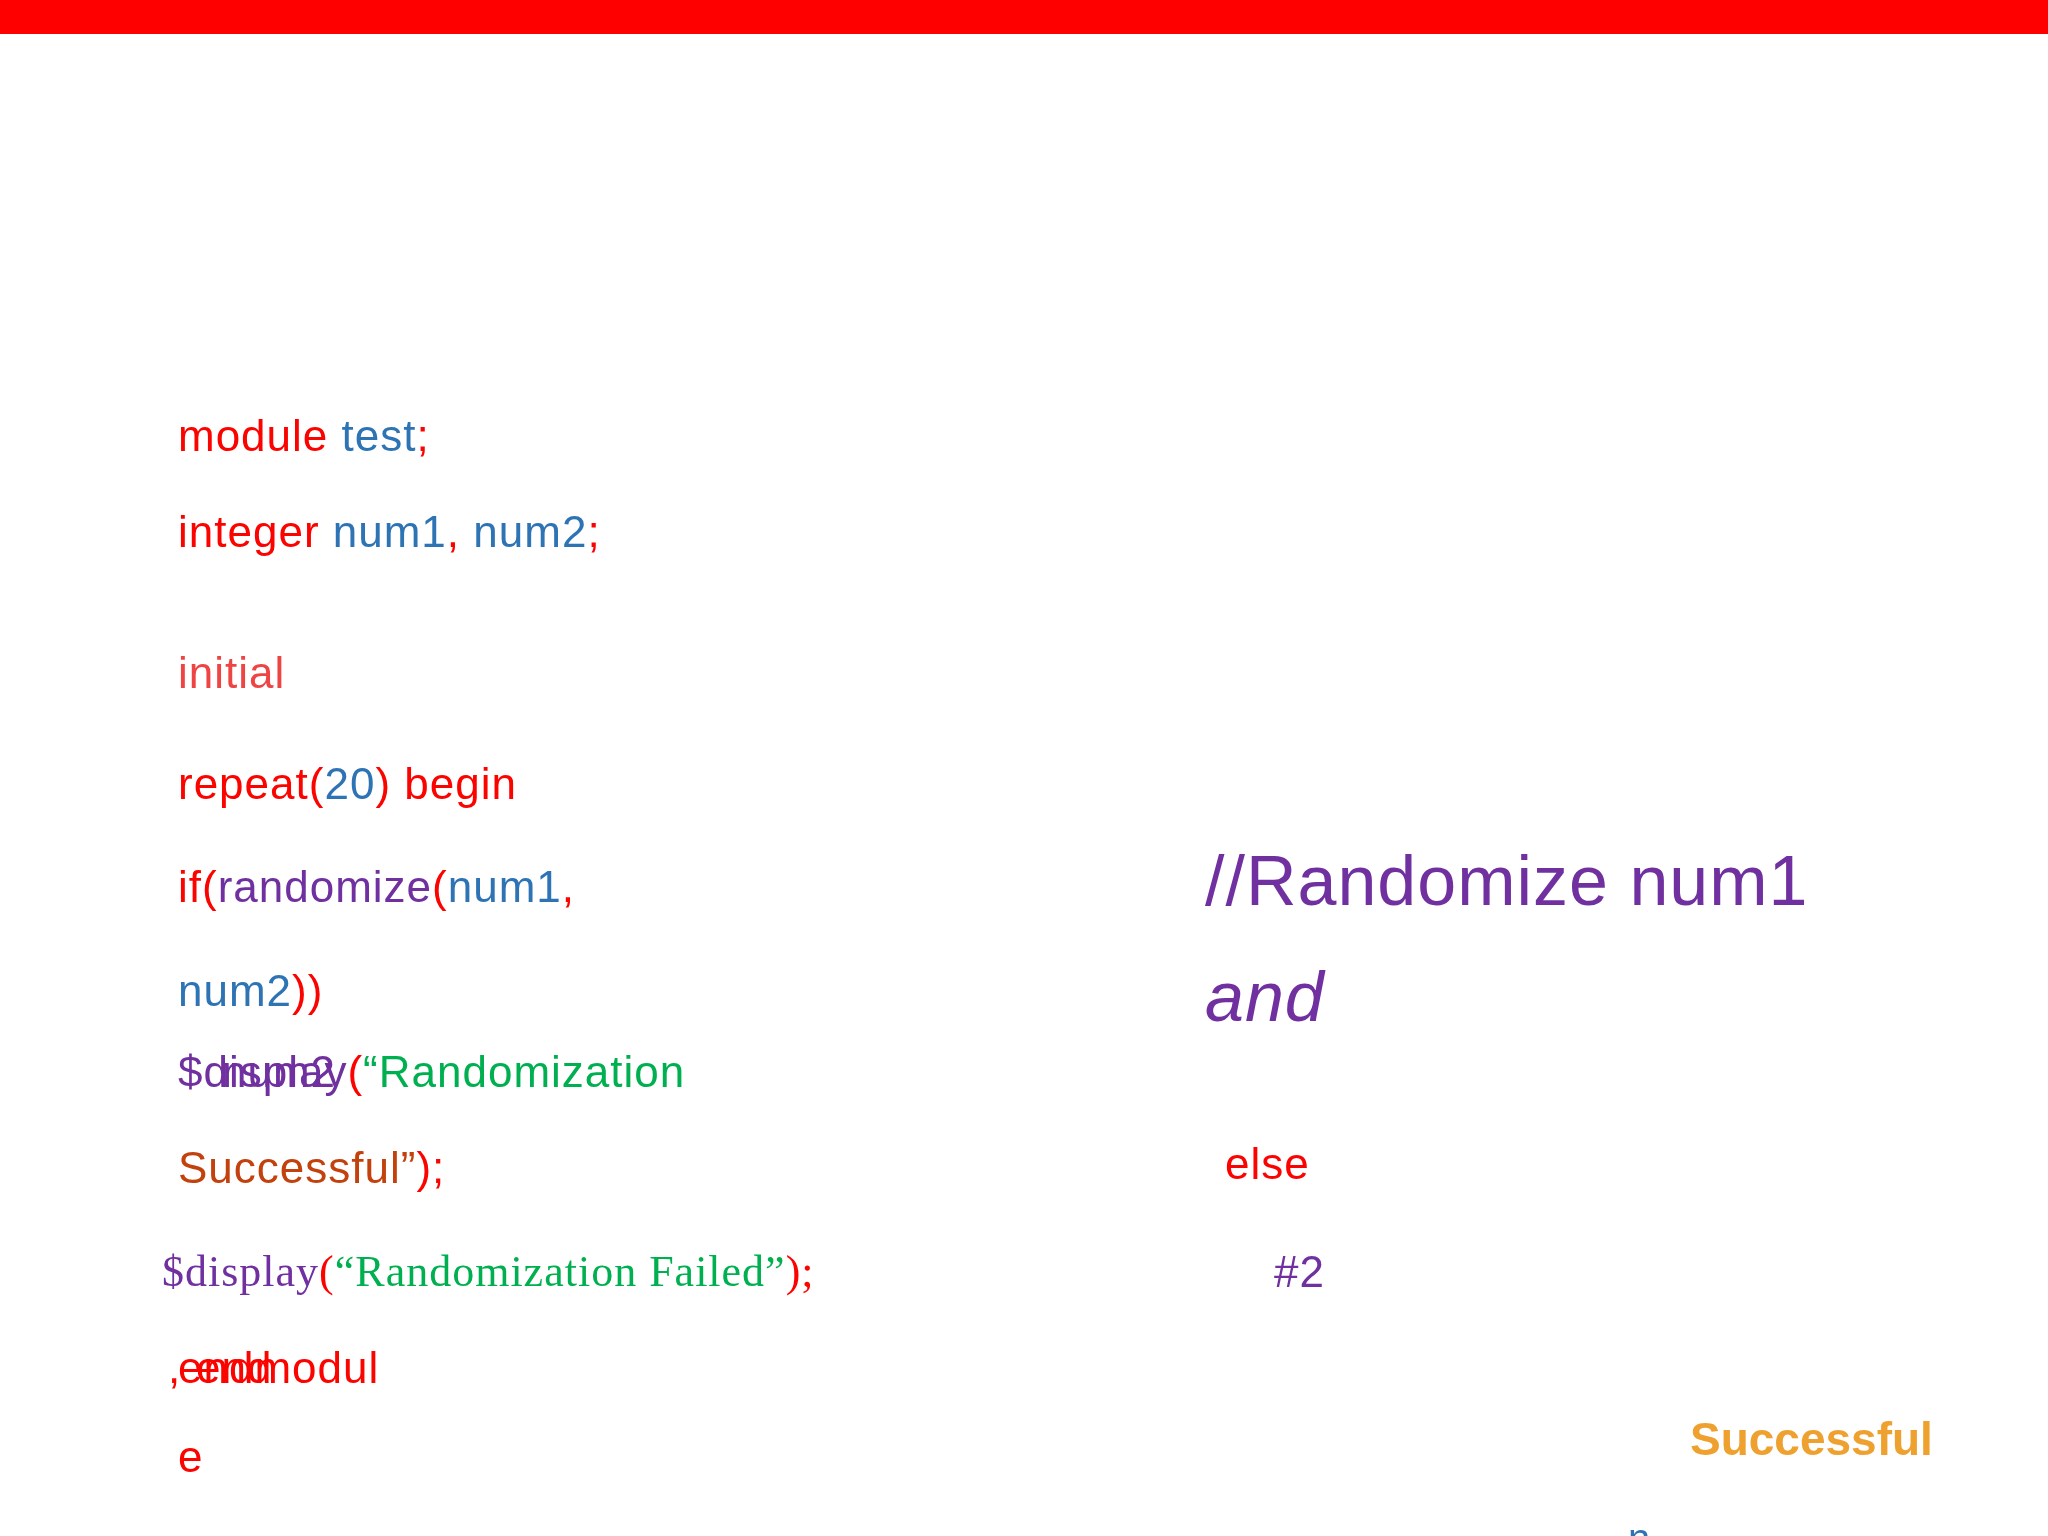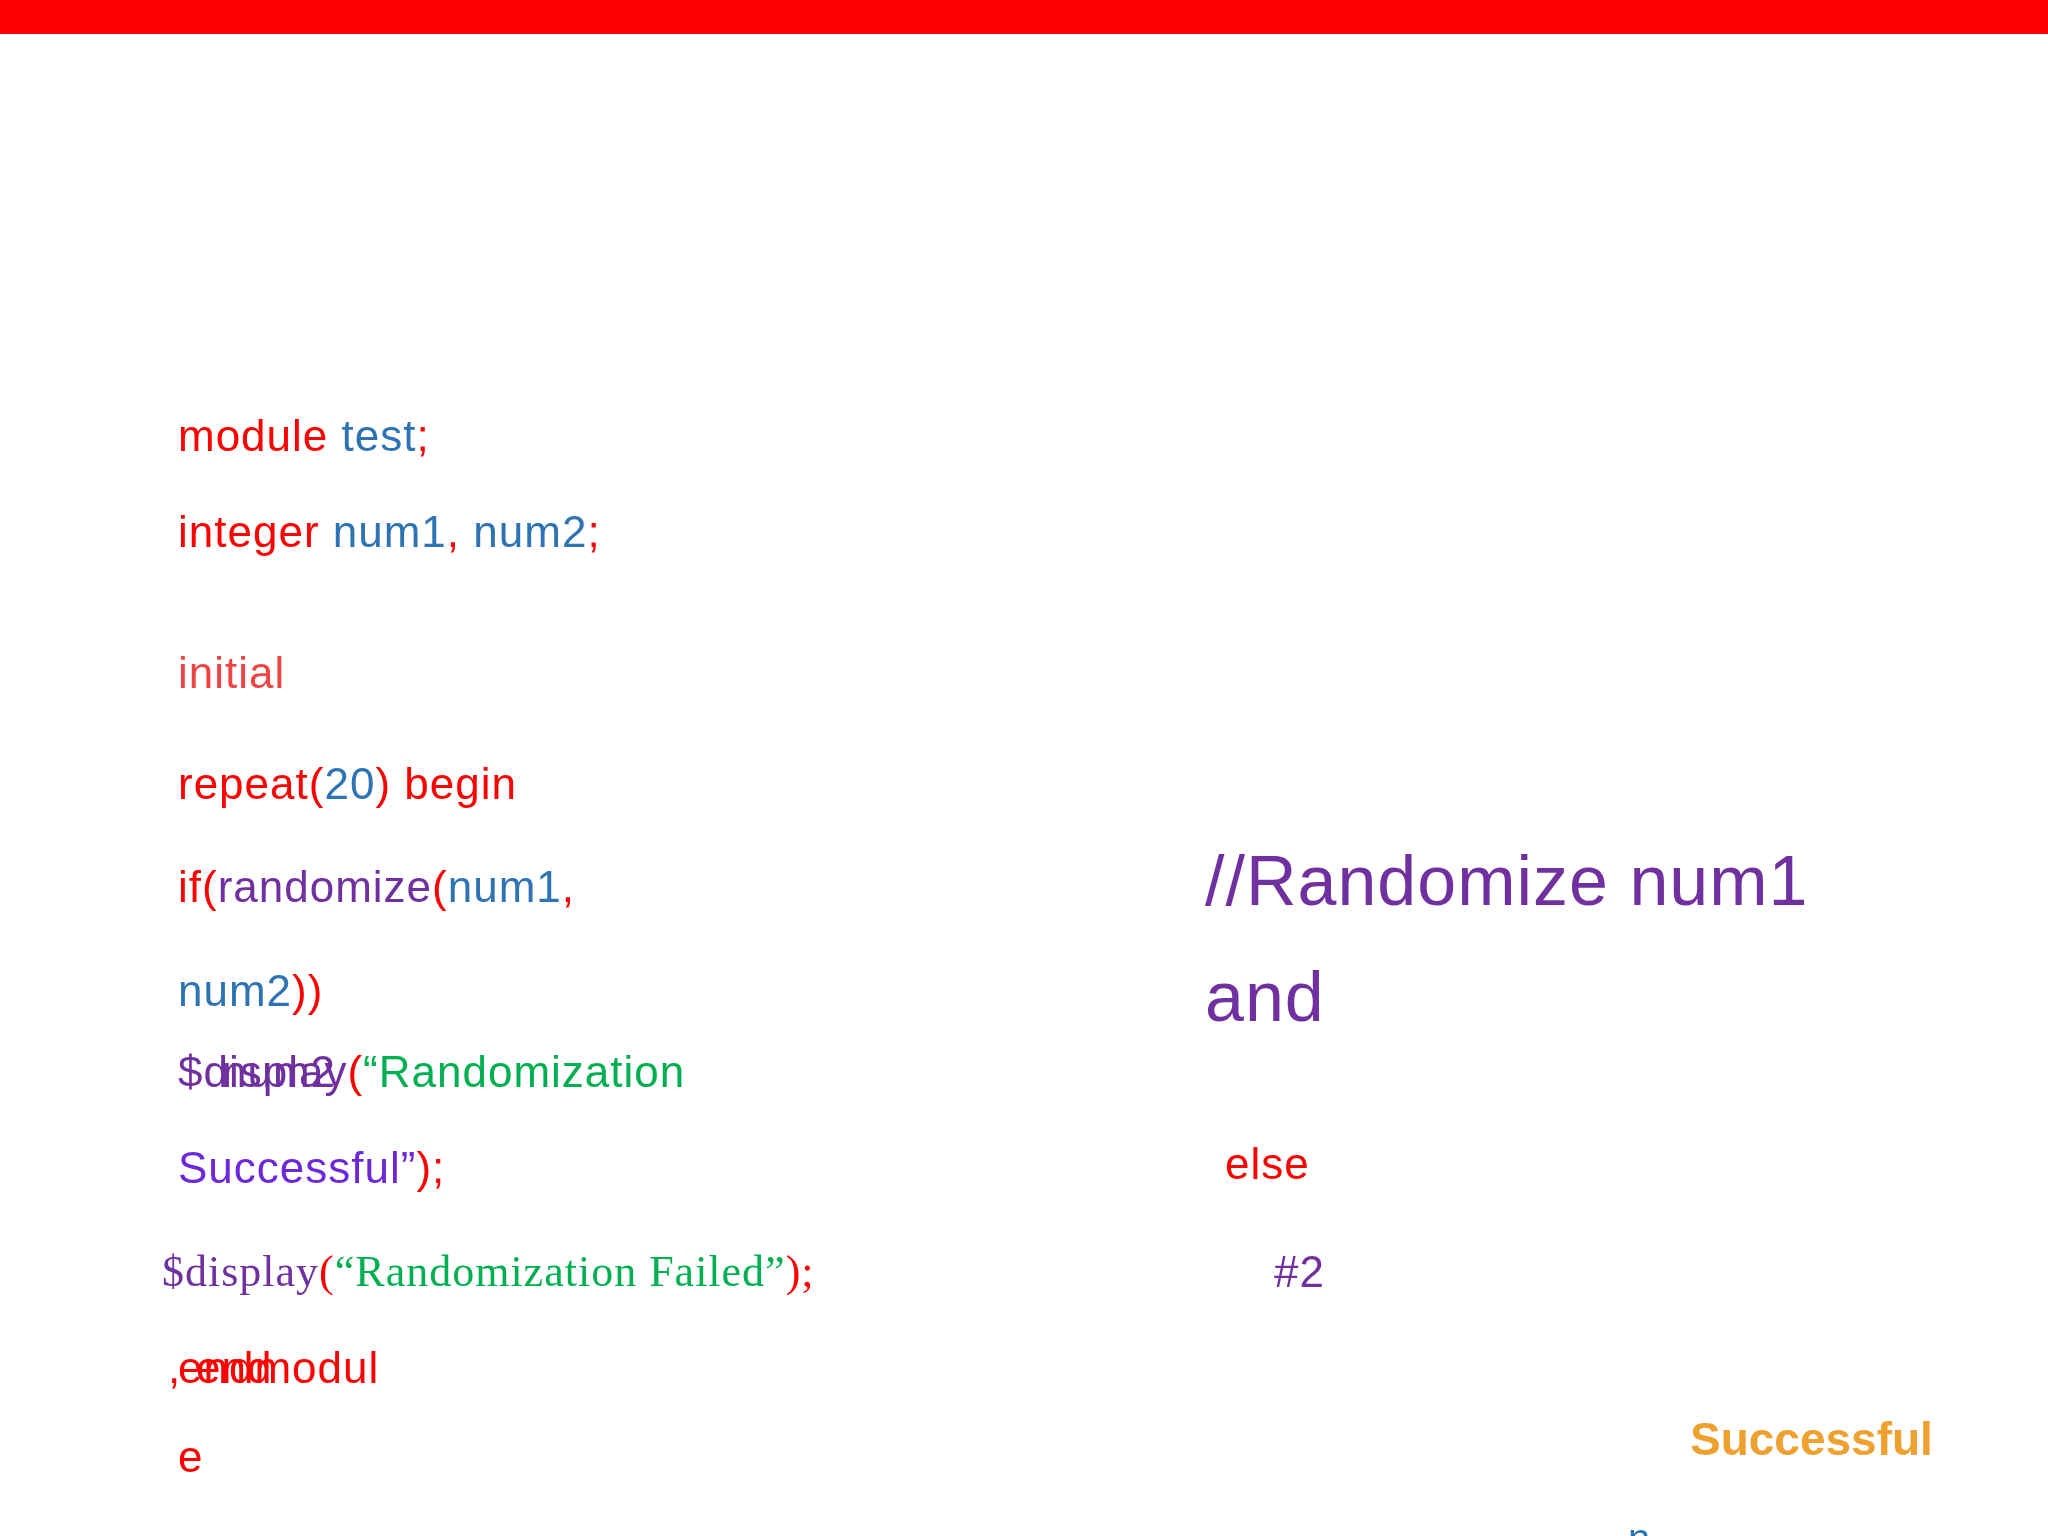--- a/index.html
+++ b/index.html
@@ -71,28 +71,28 @@
 
 
   <div id="code-layer">
       <div class="code-line" style="left: 178px; top: 414px;"><span style="color: rgb(251, 4, 0);">module </span><span style="color: rgb(46, 116, 181);">test</span><span style="color: rgb(251, 4, 0);">;</span></div>
       <div class="code-line" style="left: 178px; top: 510px;"><span style="color: rgb(251, 4, 0);">integer </span><span style="color: rgb(46, 116, 181);">num1</span><span style="color: rgb(251, 4, 0);">,</span><span style="color: rgb(46, 116, 181);"> num2</span><span style="color: rgb(251, 4, 0);">;</span></div>
       <div class="code-line" style="left: 178px; top: 651px;"><span style="color: #ef4444;">initial</span></div>
       <div class="code-line" style="left: 178px; top: 762px;"><span style="color: rgb(251, 4, 0);">repeat(</span><span style="color: rgb(46, 116, 181);">20</span><span style="color: rgb(251, 4, 0);">) begin</span></div>
       <div class="code-line" style="left: 178px; top: 865px;"><span style="color: rgb(251, 4, 0);">if(</span><span style="color: rgb(112, 48, 160);">randomize</span><span style="color: rgb(251, 4, 0);">(</span><span style="color: rgb(46, 116, 181);">num1</span><span style="color: rgb(251, 4, 0);">,</span></div>
       <div class="code-line" style="left: 178px; top: 969px;"><span style="color: rgb(46, 116, 181);">num2</span><span style="color: rgb(251, 4, 0);">))</span></div>
       <div class="code-line" style="left: 178px; top: 1050px;"><span style="color: rgb(112, 48, 160);">$display</span><span style="color: rgb(251, 4, 0);">(</span><span style="color: rgb(0, 176, 80);">“Randomization</span></div>
-      <div class="code-line" style="left: 178px; top: 1146px;"><span style="color: #6d28d9; text-align: center;">Successful”</span><span style="color: rgb(251, 4, 0);">);</span></div>
+      <div class="code-line" style="left: 178px; top: 1146px;"><span style="color: #c2410c; text-align: center;">Successful”</span><span style="color: rgb(251, 4, 0);">);</span></div>
       <div class="code-line" style="left: 162px; top: 1250px; font-family: Liberation Serif, serif;"><span style="color: rgb(112, 48, 160);">$display</span><span style="color: rgb(251, 4, 0);">(</span><span style="color: rgb(0, 176, 80);">“Randomization Failed”</span><span style="color: rgb(251, 4, 0);">);</span></div>
       <div class="code-line" style="left: 178px; top: 1346px;"><span style="color: rgb(251, 4, 0);">endmodul</span></div>
       <div class="code-line" style="left: 178px; top: 1435px;"><span style="color: rgb(251, 4, 0);">e</span></div>
       <div class="code-line" style="left: 222px; top: 1050px;"><span style="color: rgb(112, 48, 160);">num2</span></div>
       <div class="code-line" style="left: 168px; top: 1346px;"><span style="color: rgb(251, 4, 0);">,</span></div>
       <div class="code-line" style="left: 196px; top: 1346px;"><span style="color: rgb(251, 4, 0);">end</span></div>
       <div class="code-line" style="left: 1205px; top: 846px; font-size: 70px;"><span style="color: rgb(112, 48, 160);">//Randomize num1</span></div>
-      <div class="code-line" style="left: 1205px; top: 962px; font-size: 70px;"><span style="color: rgb(112, 48, 160);">and</span></div>
+      <div class="code-line" style="left: 1205px; top: 962px; font-size: 70px; font-style: italic;"><span style="color: rgb(112, 48, 160);">and</span></div>
       <div class="code-line" style="left: 1225px; top: 1142px;"><span style="color: rgb(251, 4, 0);">else</span></div>
       <div class="code-line" style="left: 1274px; top: 1250px;"><span style="color: rgb(112, 48, 160);">#2</span></div>
     </div>
 
   <div id="footer-brand">Successful</div>
   <a id="footer-link-2" class="footer-link-line">n</a>
 </div>
 
 </body></html>

